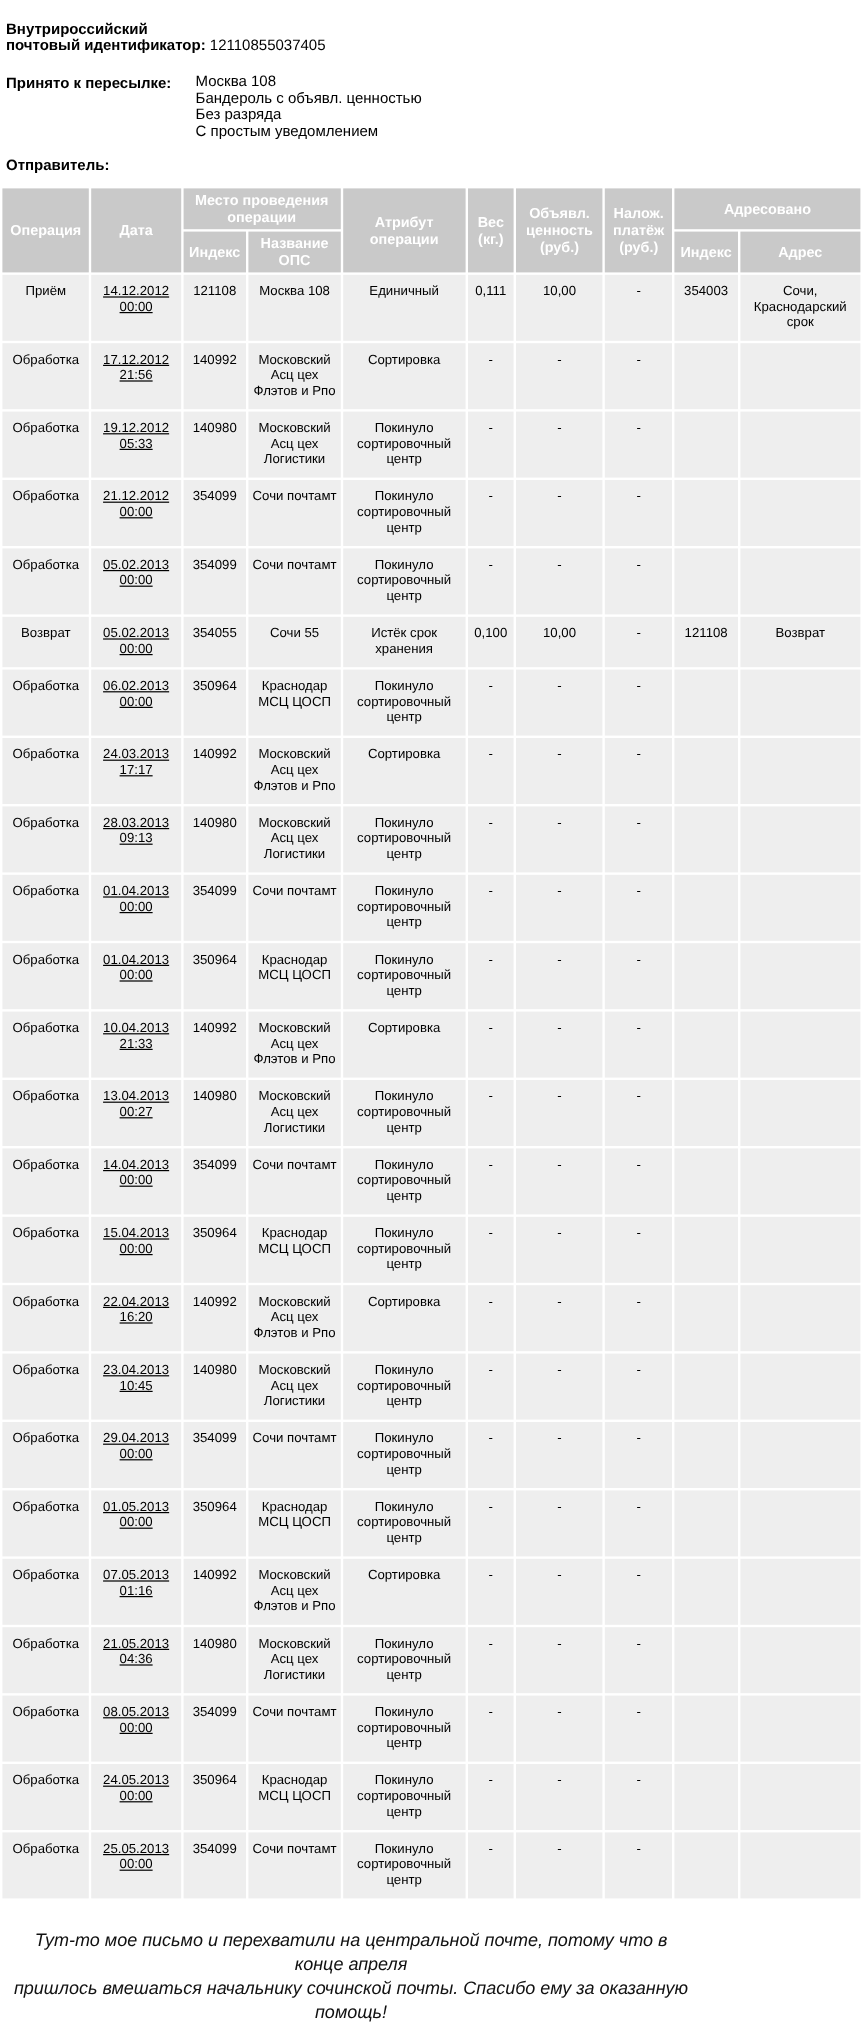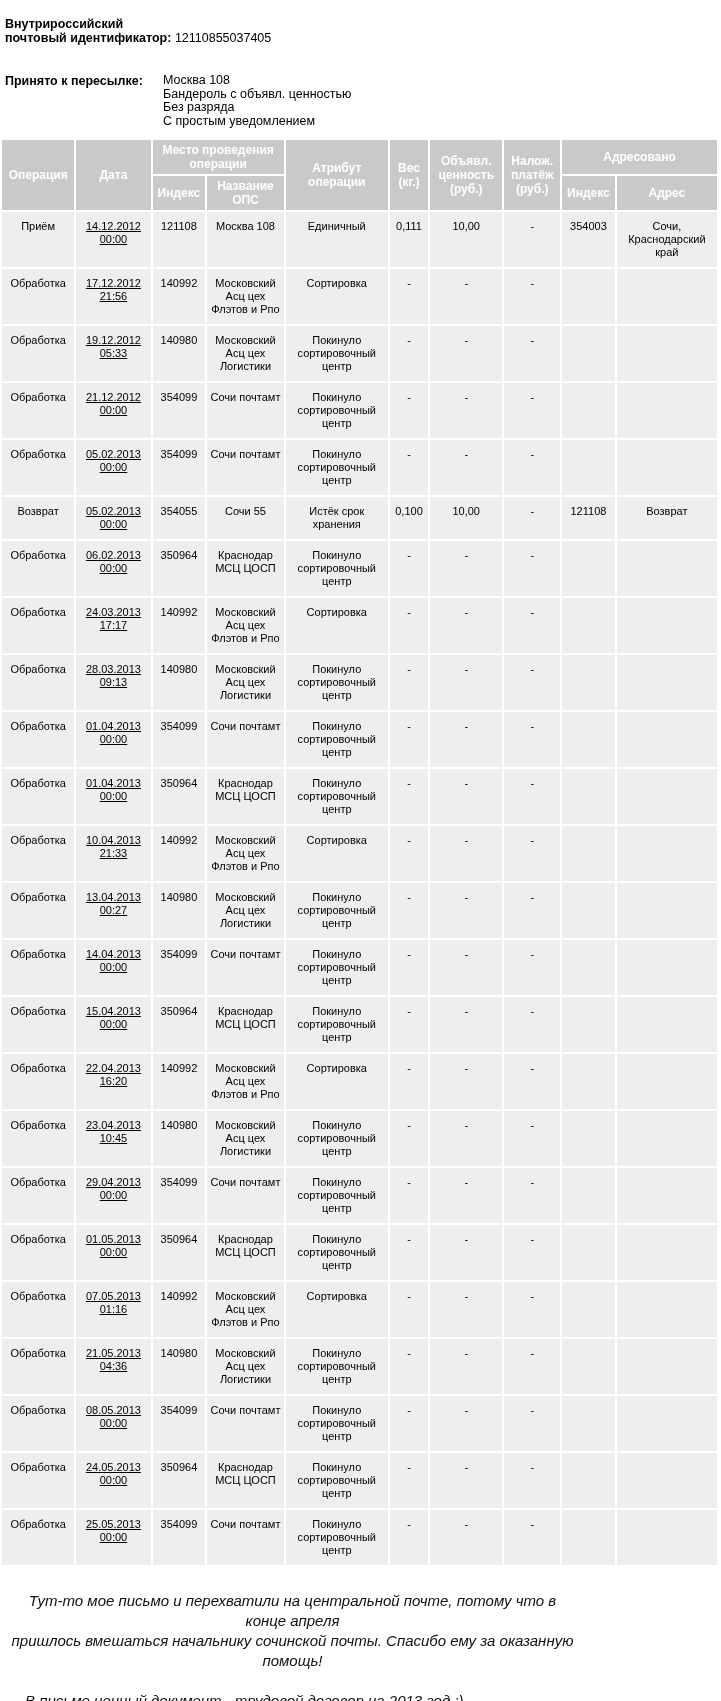--- a/index.html
+++ b/index.html
@@ -8,21 +8,21 @@
     background: #ffffff;
     color: #000000;
     width: 721px;
     font-family: "Liberation Sans", "DejaVu Sans", sans-serif;
   }
   .page { width: 585px; min-height: 1701px; box-sizing: border-box; padding-top: 17px; }
 
   
   .top { padding-left: 5px; font-size: 12.5px; line-height: 14px; }
   .bold { font-weight: bold; }
-  .accepted { display: flex; margin-top: 29px; }
+  .accepted { display: flex; margin-top: 17px; }
   .accepted-label { width: 158px; font-weight: bold; }
   .accepted-values div { line-height: 13.5px; }
   .sender { margin-top: 15px; font-weight: bold; }
 
   
   table.track {
     border-collapse: separate;
     border-spacing: 2px;
     table-layout: fixed;
     width: 719px;
@@ -88,20 +88,21 @@
     <div class="accepted">
       <div class="accepted-label">Принято к пересылке:</div>
       <div class="accepted-values">
         <div>Москва 108</div>
         <div>Бандероль с объявл. ценностью</div>
         <div>Без разряда</div>
         <div>С простым уведомлением</div>
       </div>
     </div>
 
+    <div class="sender">Отправитель:</div>
   </div>
 
   <table class="track">
     <colgroup>
       <col class="w-op">
         <col class="w-date">
         <col class="w-idx">
         <col class="w-name">
         <col class="w-attr">
       <col class="w-wt">
@@ -133,21 +134,21 @@
           <td class="col-op">Приём</td>
           <td class="col-date">14.12.2012
 00:00</td>
           <td class="col-index">121108</td>
           <td class="col-ops">Москва 108</td>
           <td class="col-attr">Единичный</td>
           <td class="col-weight">0,111</td>
           <td class="col-value">10,00</td>
           <td class="col-cod">-</td>
           <td class="col-addr_index">354003</td>
-          <td class="col-addr">Сочи, Краснодарский край</td>
+          <td class="col-addr">Сочи, Краснодарский срок</td>
         </tr>
         <tr>
           <td class="col-op">Обработка</td>
           <td class="col-date">17.12.2012
 21:56</td>
           <td class="col-index">140992</td>
           <td class="col-ops">Московский Асц цех Флэтов и Рпо</td>
           <td class="col-attr">Сортировка</td>
           <td class="col-weight">-</td>
           <td class="col-value">-</td>

